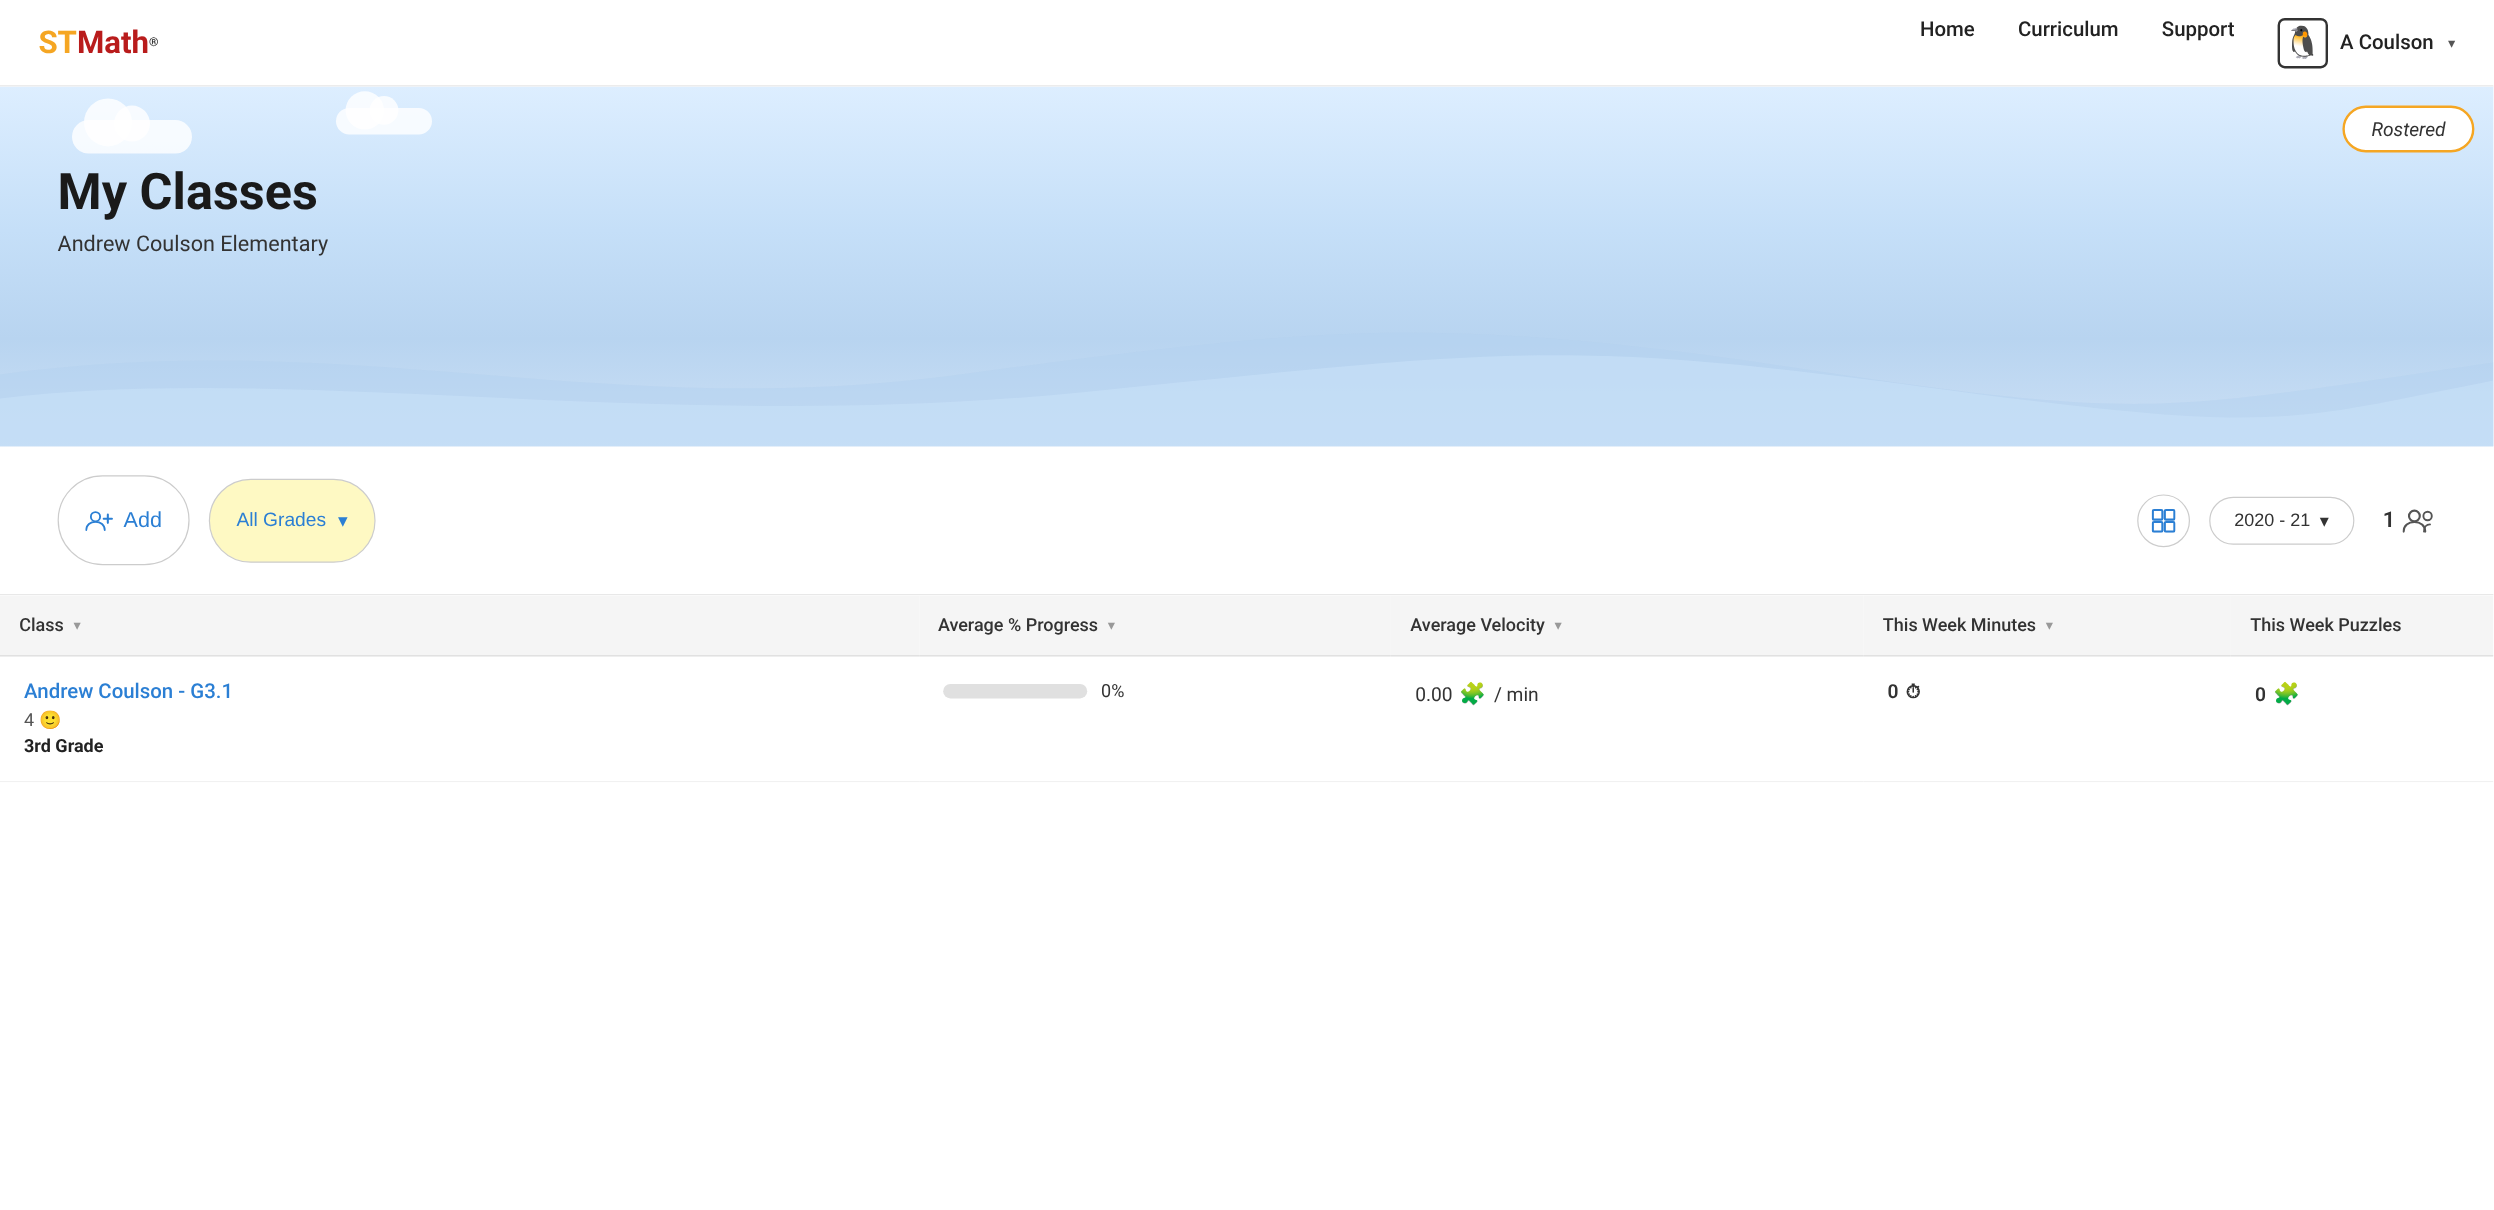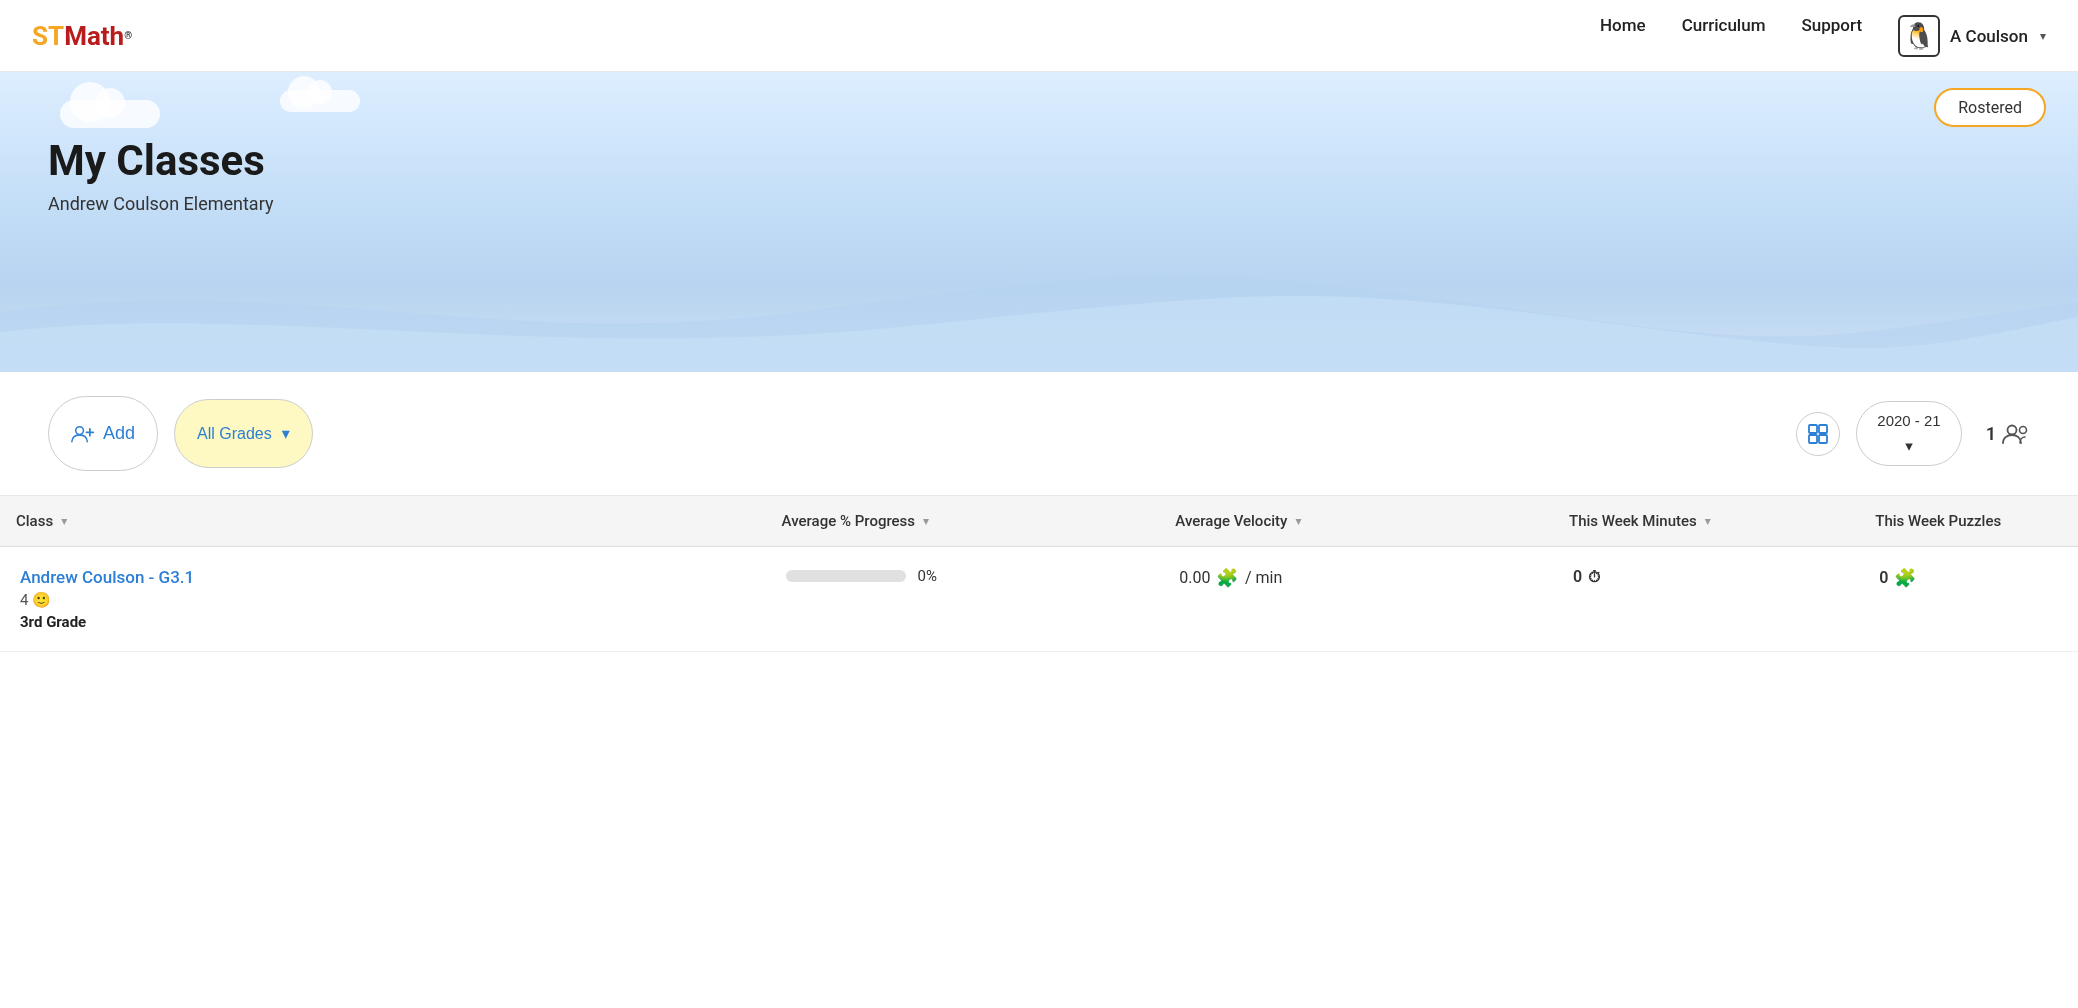--- a/index.html
+++ b/index.html
@@ -109,25 +109,26 @@
     .hero-subtitle {
       position: relative;
       z-index: 2;
       font-size: 18px;
       color: #333;
       font-weight: 400;
     }
     .rostered-badge {
       position: absolute;
       top: 16px;
-      right: 32px;
+      right: 16px;
       border: 2.5px solid #f5a623;
       border-radius: 50px;
       padding: 8px 22px;
       font-size: 16px;
+      font-style: italic;
       color: #333;
       background: #fff;
       z-index: 10;
     }
 
     
     .controls-row {
       display: flex;
       align-items: center;
       padding: 24px 48px;
@@ -179,21 +180,20 @@
       display: flex;
       align-items: center;
       gap: 8px;
       border: 1.5px solid #ccc;
       border-radius: 50px;
       padding: 10px 20px;
       font-size: 15px;
       color: #333;
       background: #fff;
       cursor: pointer;
-      flex-direction: column;
     }
     .count-badge {
       display: flex;
       align-items: center;
       gap: 6px;
       font-size: 18px;
       font-weight: 600;
       color: #333;
       margin-left: 8px;
     }

